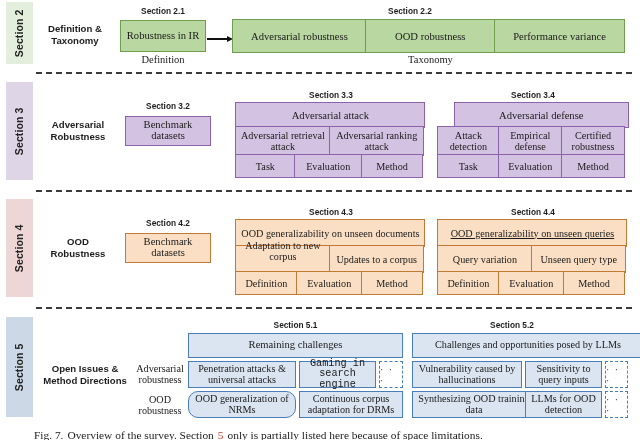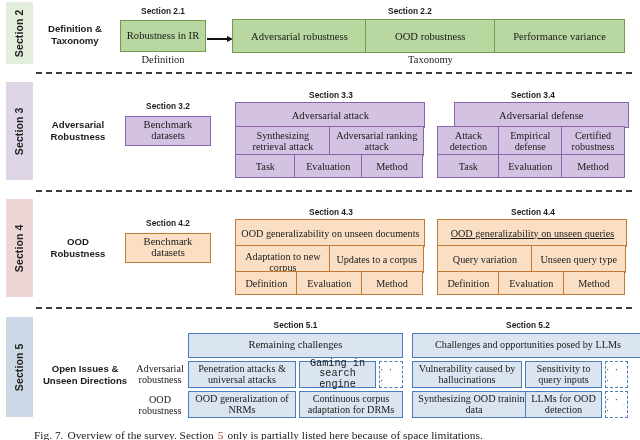--- a/index.html
+++ b/index.html
@@ -144,21 +144,21 @@
 
   <div class="abs sectionlabel ctr" style="left:236px;top:90px;width:190px;height:11px;">Section 3.3</div>
   <div class="abs" style="left:236px;top:103px;width:190px;height:74px;">
     <div class="grid" style="height:24px;">
       <div class="cellP t105" style="width:190px;">
         <span>Adversarial attack</span>
       </div>
     </div>
     <div class="grid" style="height:28px;">
       <div class="cellP t10" style="width:95px;padding:0 2px;">
-        <span>Synthesizing retrieval attack</span>
+        <span>Adversarial retrieval attack</span>
       </div>
       <div class="cellP t10" style="width:95px;padding:0 2px;">
         <span>Adversarial ranking attack</span>
       </div>
     </div>
     <div class="grid" style="height:22px;">
       <div class="cellP t10" style="width:60px;">
         <span>Task</span>
       </div>
       <div class="cellP t10" style="width:68px;">
@@ -218,21 +218,21 @@
   </div>
 
   <div class="abs sectionlabel ctr" style="left:236px;top:207px;width:190px;height:11px;">Section 4.3</div>
   <div class="abs" style="left:236px;top:220px;width:190px;height:74px;">
     <div class="grid" style="height:26px;">
       <div class="cellO t10" style="width:190px;padding:0 4px;">
         <span>OOD generalizability on unseen documents</span>
       </div>
     </div>
     <div class="grid" style="height:26px;">
-      <div class="cellO t10" style="width:95px;padding:16px 2px;">
+      <div class="cellO t10" style="width:95px;padding:16px 2px;align-items:flex-end;">
         <span>Adaptation to new corpus</span>
       </div>
       <div class="cellO t10" style="width:95px;padding:0 2px;">
         <span>Updates to a corpus</span>
       </div>
     </div>
     <div class="grid" style="height:22px;">
       <div class="cellO t10" style="width:62px;">
         <span>Definition</span>
       </div>
@@ -274,21 +274,21 @@
   </div>
 
   <div class="abs divider" style="left:36px;top:307px;width:596px;"></div>
 
   <div class="abs sidebar sidebar-5 ctr" style="left:6px;top:317px;width:27px;height:100px;">
     <span>Section 5</span>
   </div>
 
   <div class="abs rowtitle ctr" style="left:36px;top:360px;width:98px;height:30px;flex-direction:column;">
     <div>Open Issues &amp;</div>
-    <div>Unseen Directions</div>
+    <div>Method Directions</div>
   </div>
 
   <div class="abs subrowlabel ctr" style="left:134px;top:360px;width:52px;height:28px;flex-direction:column;">
     <div>Adversarial</div>
     <div>robustness</div>
   </div>
   <div class="abs subrowlabel ctr" style="left:134px;top:391px;width:52px;height:28px;flex-direction:column;">
     <div>OOD</div>
     <div>robustness</div>
   </div>
@@ -302,28 +302,28 @@
   <div class="abs box b ctr t10" style="left:188px;top:361px;width:108px;height:27px;padding:0 2px;">
     <span>Penetration attacks &amp; universal attacks</span>
   </div>
   <div class="abs box b ctr t10" style="left:299px;top:361px;width:77px;height:27px;padding:0 2px;font-family:Liberation Mono, monospace;">
     <span>Gaming in search engine</span>
   </div>
   <div class="abs dots" style="left:379px;top:361px;width:24px;height:27px;">
     <span>· · ·</span>
   </div>
 
-  <div class="abs box b ctr t10" style="left:188px;top:391px;width:108px;height:27px;padding:0 2px;">
+  <div class="abs box b ctr t10" style="left:188px;top:391px;width:108px;height:27px;padding:0 2px;border-radius:10px;">
     <span>OOD generalization of NRMs</span>
   </div>
   <div class="abs box b ctr t10" style="left:299px;top:391px;width:104px;height:27px;padding:0 2px;">
     <span>Continuous corpus adaptation for DRMs</span>
   </div>
 
-  <div class="abs sectionlabel ctr" style="left:420px;top:320px;width:216px;height:11px;">Section 5.2</div>
+  <div class="abs sectionlabel ctr" style="left:404px;top:320px;width:216px;height:11px;">Section 5.2</div>
 
   <div class="abs box b ctr t10" style="left:412px;top:333px;width:232px;height:25px;">
     <span>Challenges and opportunities posed by LLMs</span>
   </div>
 
   <div class="abs box b ctr t10" style="left:412px;top:361px;width:110px;height:27px;padding:0 2px;">
     <span>Vulnerability caused by hallucinations</span>
   </div>
   <div class="abs box b ctr t10" style="left:525px;top:361px;width:77px;height:27px;padding:0 2px;">
     <span>Sensitivity to query inputs</span>

